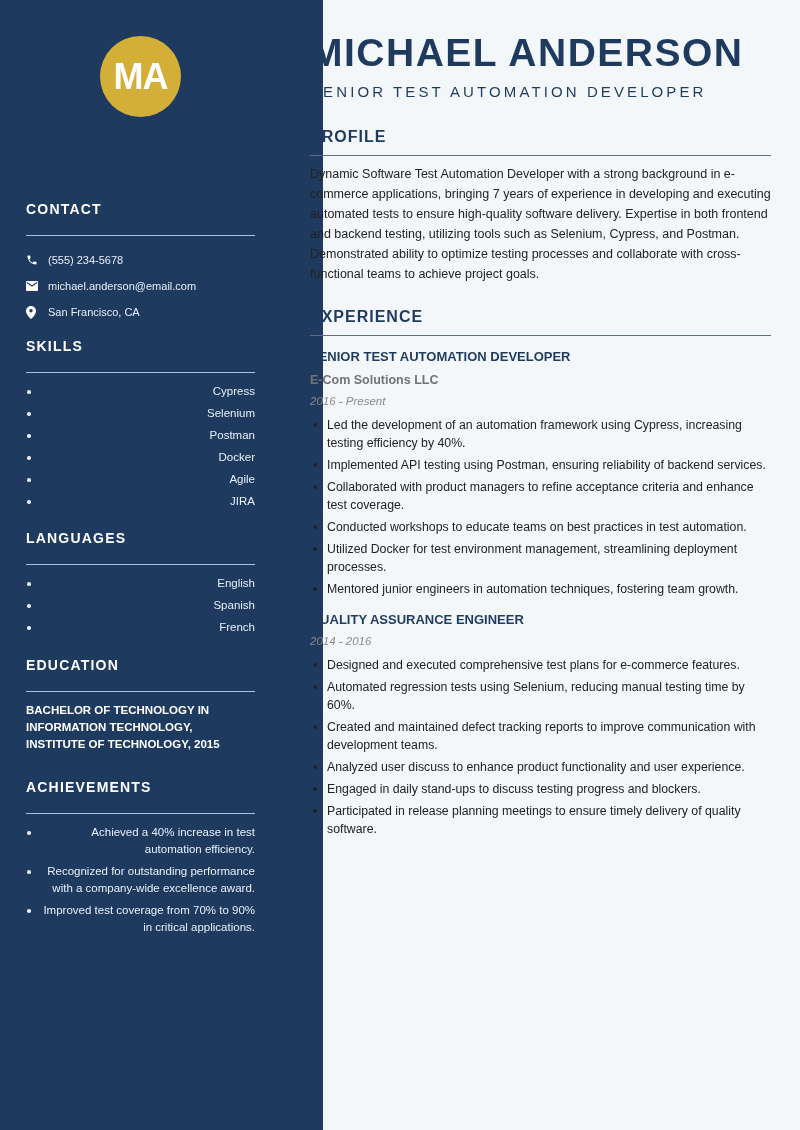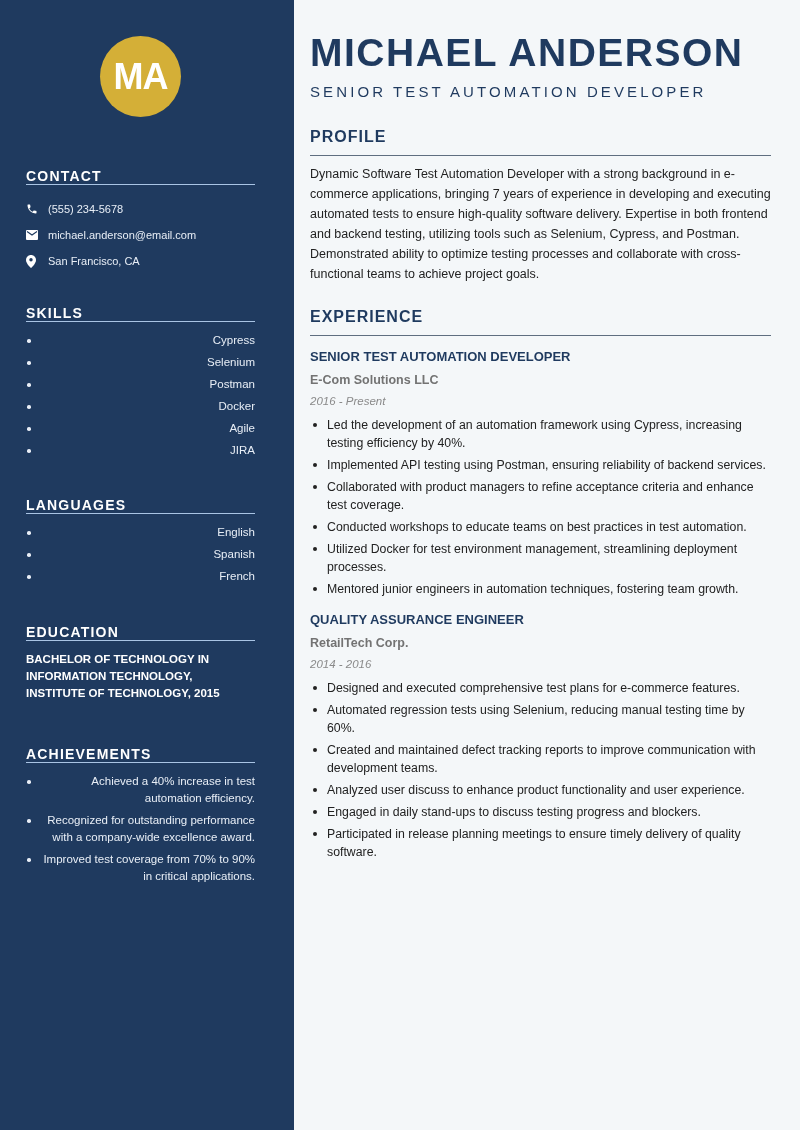--- a/index.html
+++ b/index.html
@@ -3,34 +3,34 @@
 <meta charset="utf-8">
 <style>
   * { box-sizing: border-box; margin: 0; padding: 0; }
   html, body { width: 800px; height: 1130px; overflow: hidden; }
   body {
     font-family: "Liberation Sans", "DejaVu Sans", sans-serif;
     background: #f4f7f9;
     position: relative;
   }
   .sidebar {
-    position: absolute; left: 0; top: 0; width: 294px; height: 1130px;
+    position: absolute; left: 0; top: 0; width: 323px; height: 1130px;
     background: #1f3a5f; color: #ffffff;
     padding: 0 26px;
   }
   .avatar {
     position: absolute; left: 100px; top: 36px; width: 81px; height: 81px;
     border-radius: 50%; background: #d4af37;
     display: flex; align-items: center; justify-content: center;
     font-weight: bold; font-size: 36px; color: #ffffff; letter-spacing: -1px;
   }
   .sb-section { position: absolute; left: 26px; width: 229px; }
   .sb-heading {
     font-size: 14px; font-weight: bold; letter-spacing: 1.2px; color: #ffffff;
-    padding-bottom: 0; border-bottom: 1.5px solid #a9c4e4;
+    padding-bottom: 18px; border-bottom: 1.5px solid #a9c4e4; margin-top: 33px;
   }
   .contact-list { list-style: none; margin-top: 11px; }
   .contact-list li {
     display: flex; align-items: center; height: 26px;
     font-size: 11px; color: #e8eef6;
   }
   .contact-list .ic { width: 22px; display: inline-flex; align-items: center; }
   .bullets { list-style: none; margin-top: 10px; text-align: right; }
   .bullets li {
     position: relative; padding-left: 13px; font-size: 11.5px; color: #e8eef6;
@@ -170,21 +170,20 @@
         <li>Implemented API testing using Postman, ensuring reliability of backend services.</li>
         <li>Collaborated with product managers to refine acceptance criteria and enhance test coverage.</li>
         <li>Conducted workshops to educate teams on best practices in test automation.</li>
         <li>Utilized Docker for test environment management, streamlining deployment processes.</li>
         <li>Mentored junior engineers in automation techniques, fostering team growth.</li>
       </ul>
     </div>
 
     <div style="margin-top:14px;">
       <div class="job-title">QUALITY ASSURANCE ENGINEER</div>
-      <div class="company">RetailTech Corp.</div>
       <div class="dates">2014 - 2016</div>
       <ul class="job-bullets">
         <li>Designed and executed comprehensive test plans for e-commerce features.</li>
         <li>Automated regression tests using Selenium, reducing manual testing time by 60%.</li>
         <li>Created and maintained defect tracking reports to improve communication with development teams.</li>
         <li>Analyzed user discuss to enhance product functionality and user experience.</li>
         <li>Engaged in daily stand-ups to discuss testing progress and blockers.</li>
         <li>Participated in release planning meetings to ensure timely delivery of quality software.</li>
       </ul>
     </div>

